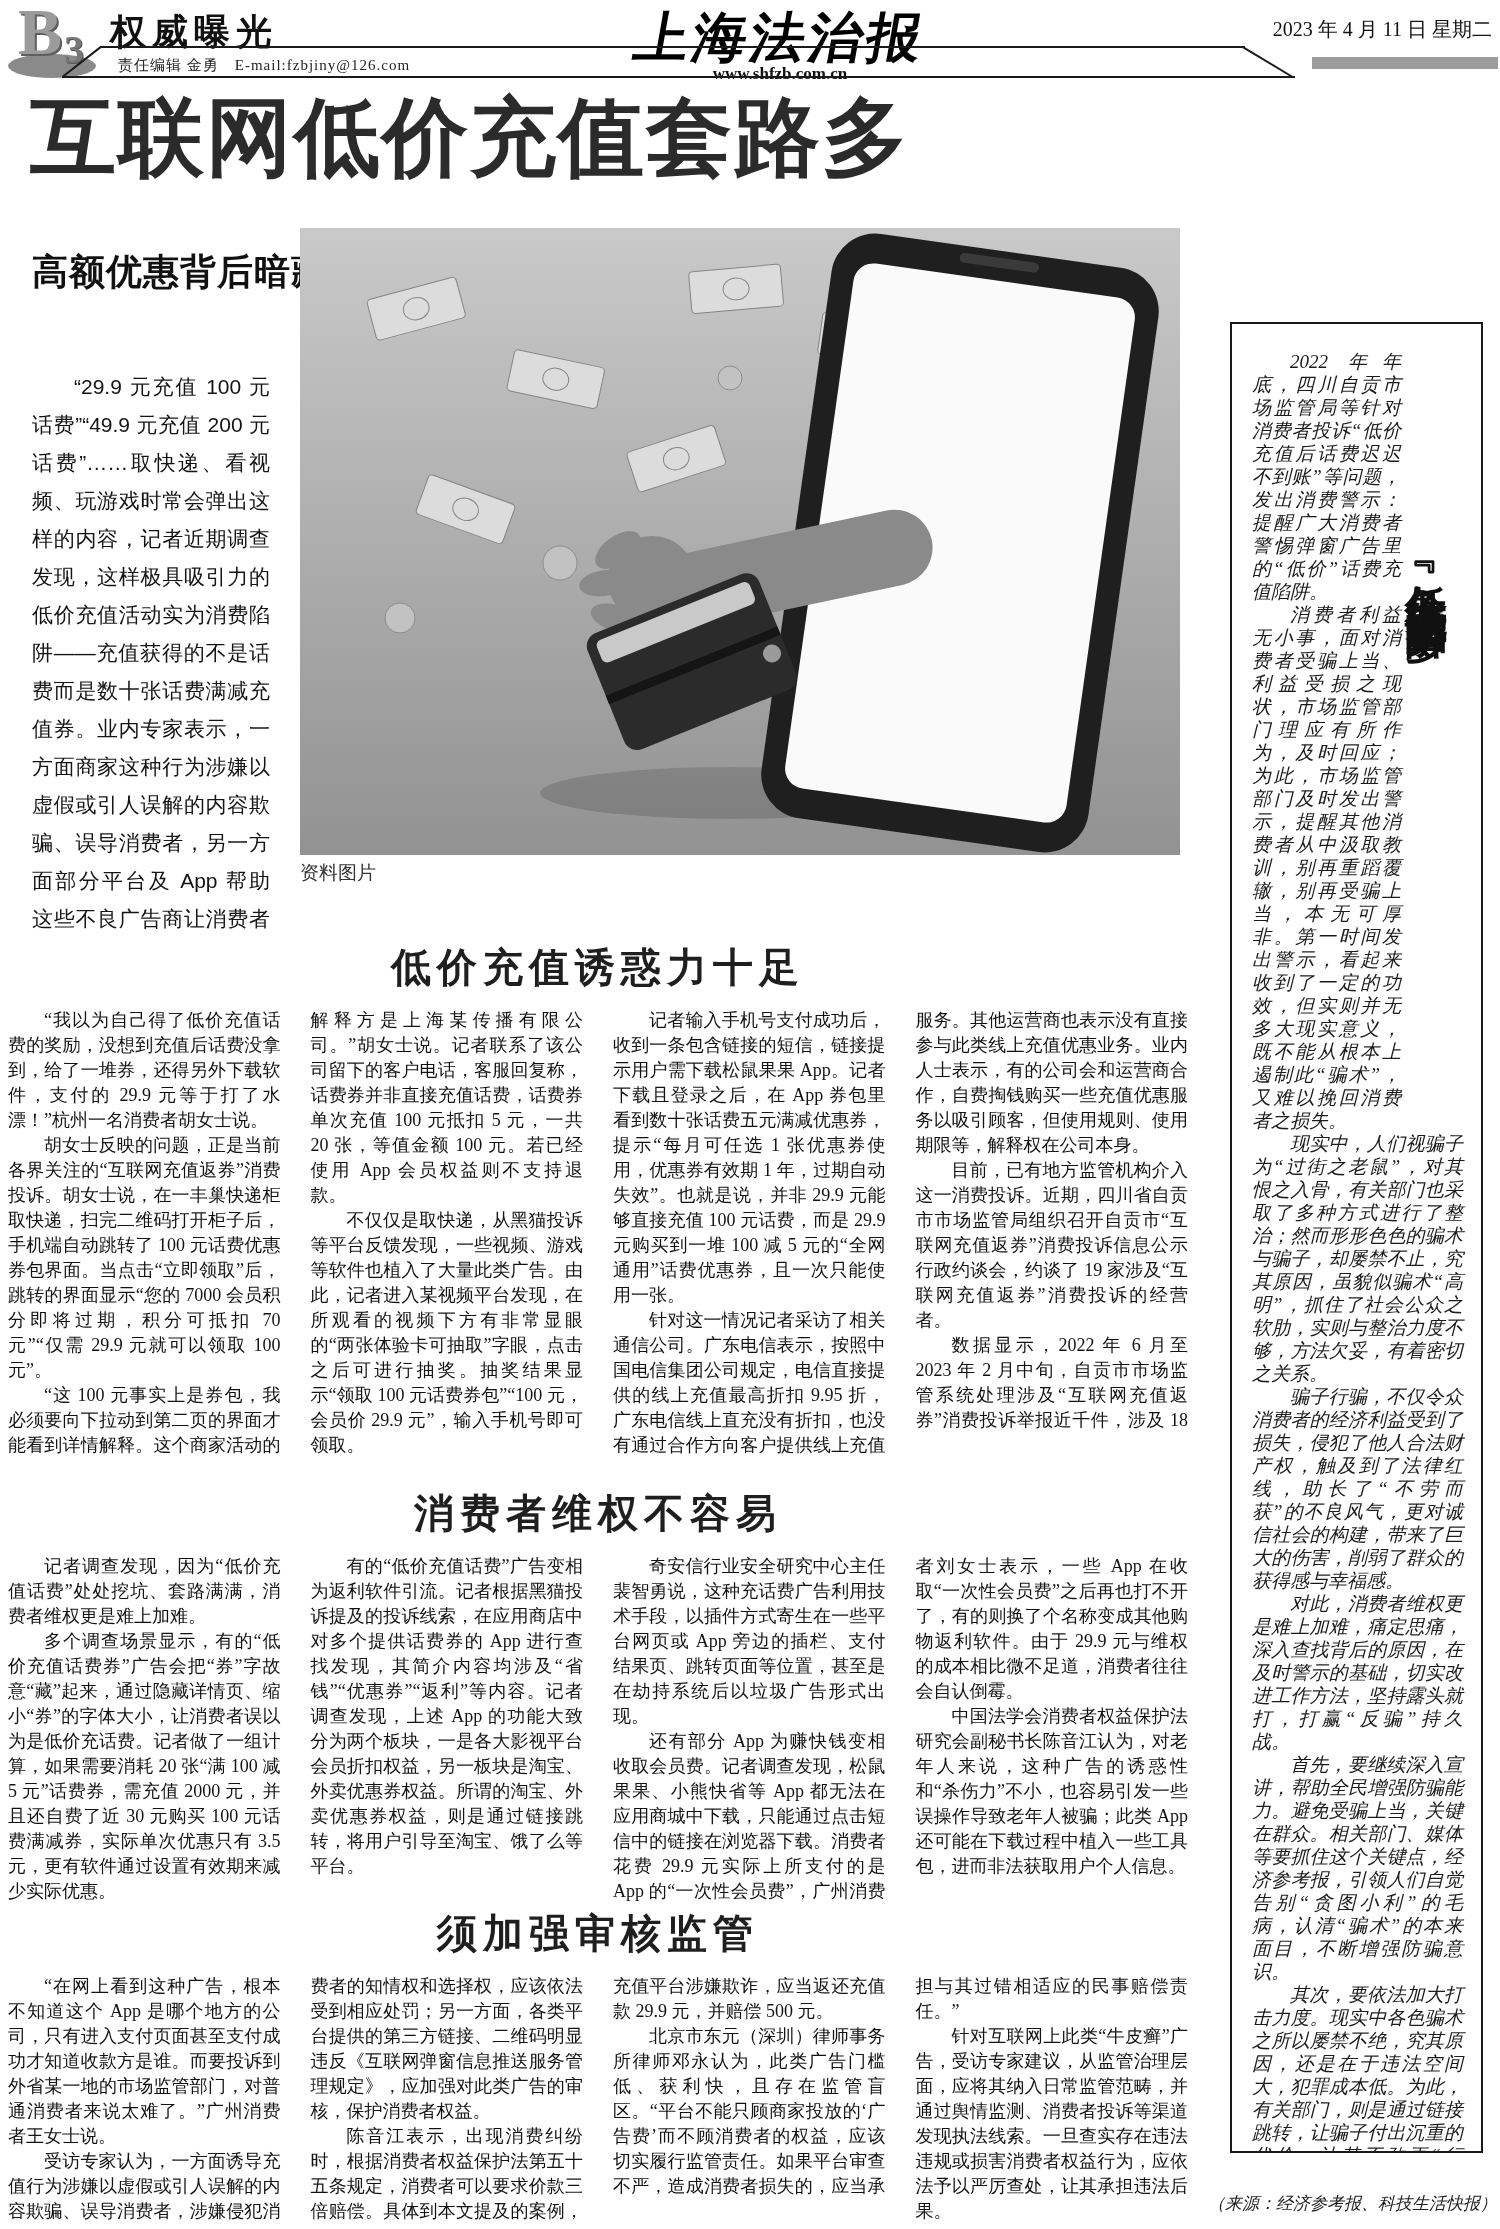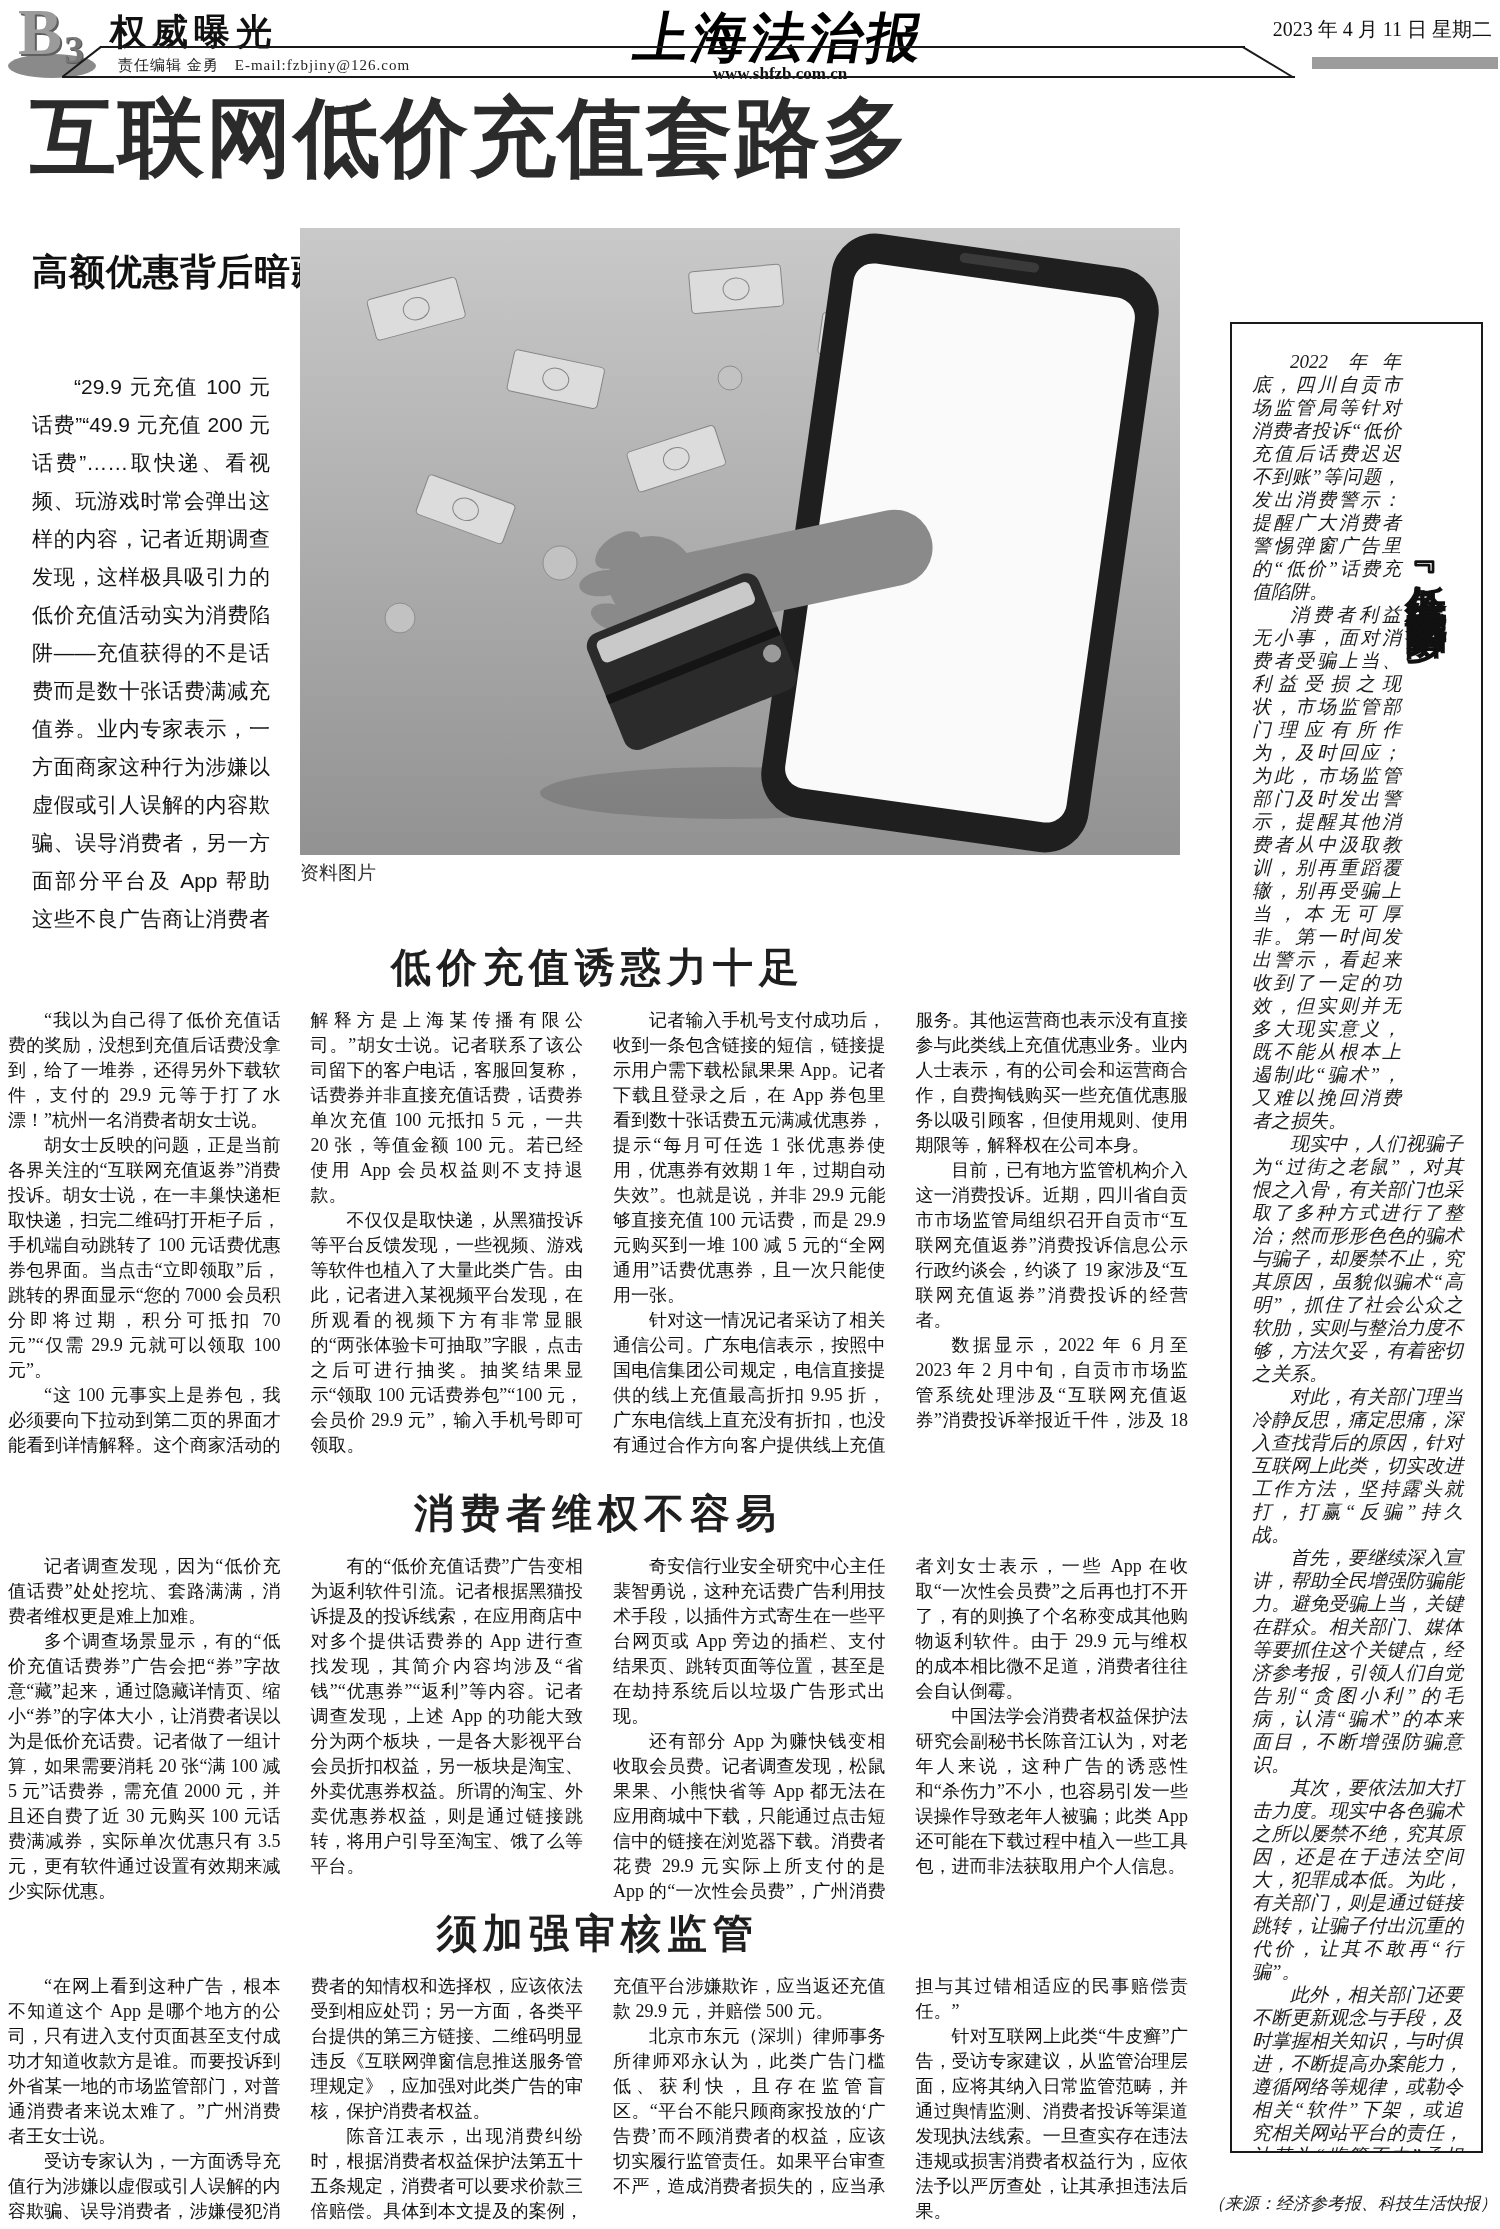--- a/index.html
+++ b/index.html
@@ -187,21 +187,22 @@
       <p>北京市东元（深圳）律师事务所律师邓永认为，此类广告门槛低、获利快，且存在监管盲区。“平台不能只顾商家投放的‘广告费’而不顾消费者的权益，应该切实履行监管责任。如果平台审查不严，造成消费者损失的，应当承担与其过错相适应的民事赔偿责任。”</p>
       <p>针对互联网上此类“牛皮癣”广告，受访专家建议，从监管治理层面，应将其纳入日常监管范畴，并通过舆情监测、消费者投诉等渠道发现执法线索。一旦查实存在违法违规或损害消费者权益行为，应依法予以严厉查处，让其承担违法后果。</p>
     </div>
 
   <div class="sidebar-box">
     <div class="title-spacer"></div>
     <div class="sidebar-text">
         <p>2022 年年底，四川自贡市场监管局等针对消费者投诉“低价充值后话费迟迟不到账”等问题，发出消费警示：提醒广大消费者警惕弹窗广告里的“低价”话费充值陷阱。</p>
         <p>消费者利益无小事，面对消费者受骗上当、利益受损之现状，市场监管部门理应有所作为，及时回应；为此，市场监管部门及时发出警示，提醒其他消费者从中汲取教训，别再重蹈覆辙，别再受骗上当，本无可厚非。第一时间发出警示，看起来收到了一定的功效，但实则并无多大现实意义，既不能从根本上遏制此“骗术”，又难以挽回消费者之损失。</p>
         <p>现实中，人们视骗子为“过街之老鼠”，对其恨之入骨，有关部门也采取了多种方式进行了整治；然而形形色色的骗术与骗子，却屡禁不止，究其原因，虽貌似骗术“高明”，抓住了社会公众之软肋，实则与整治力度不够，方法欠妥，有着密切之关系。</p>
-        <p>对此，有关部门理当冷静反思，痛定思痛，深入查找背后的原因，针对互联网上此类，切实改进工作方法，坚持露头就打，打赢“反骗”持久战。</p>
+        <p>骗子行骗，不仅令众消费者的经济利益受到了损失，侵犯了他人合法财产权，触及到了法律红线，助长了“不劳而获”的不良风气，更对诚信社会的构建，带来了巨大的伤害，削弱了群众的获得感与幸福感。</p>
+        <p>对此，消费者维权更是难上加难，痛定思痛，深入查找背后的原因，在及时警示的基础，切实改进工作方法，坚持露头就打，打赢“反骗”持久战。</p>
         <p>首先，要继续深入宣讲，帮助全民增强防骗能力。避免受骗上当，关键在群众。相关部门、媒体等要抓住这个关键点，经济参考报，引领人们自觉告别“贪图小利”的毛病，认清“骗术”的本来面目，不断增强防骗意识。</p>
         <p>其次，要依法加大打击力度。现实中各色骗术之所以屡禁不绝，究其原因，还是在于违法空间大，犯罪成本低。为此，有关部门，则是通过链接跳转，让骗子付出沉重的代价，让其不敢再“行骗”。</p>
         <p>此外，相关部门还要不断更新观念与手段，及时掌握相关知识，与时俱进，不断提高办案能力，遵循网络等规律，或勒令相关“软件”下架，或追究相关网站平台的责任，让其为“监管不力”承担责任，从而筑牢反诈防线。</p>
       </div>
   </div>
   <div class="sidebar-title">『低价』充值话费陷阱多</div>
   <div class="sidebar-source">（来源：经济参考报、科技生活快报）</div>
 
 </div>
 

